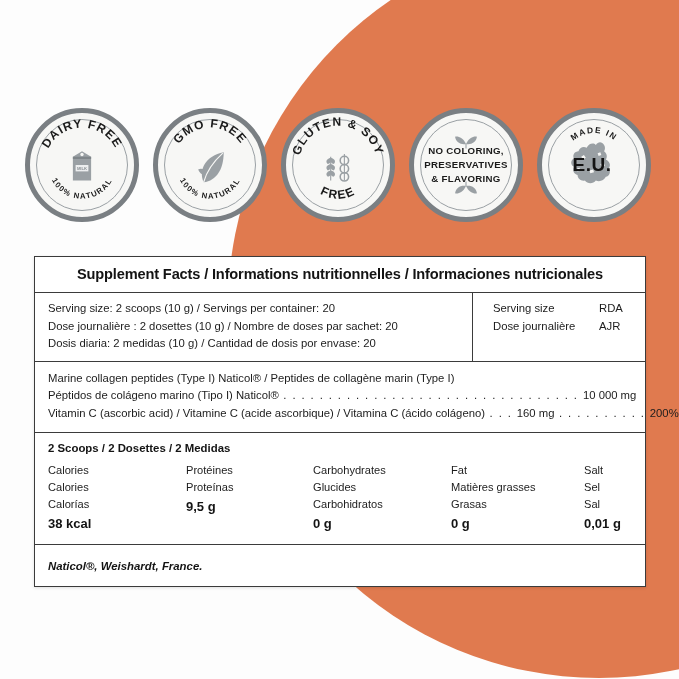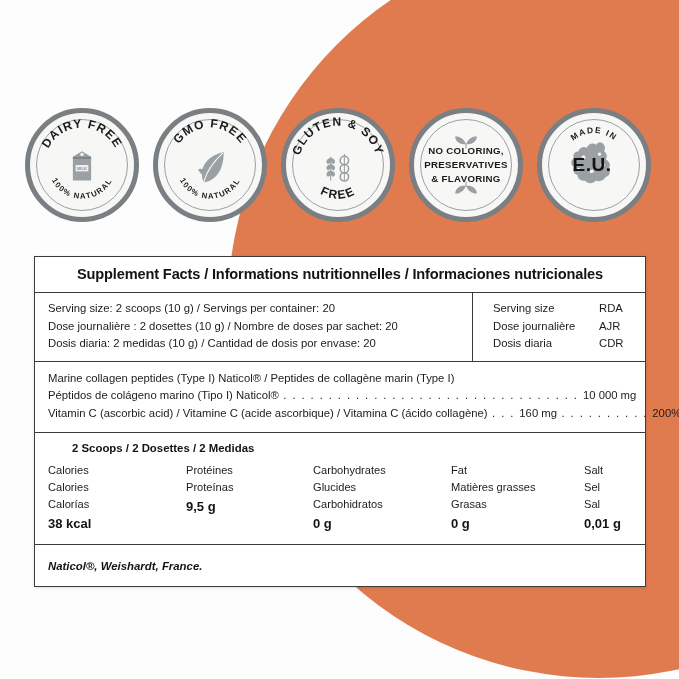--- a/index.html
+++ b/index.html
@@ -171,21 +171,20 @@
   
   .nutrition-block {
     border-bottom: 1.3px solid #3b3b3b;
     padding: 9px 13px 11px 13px;
   }
   .scoops-heading {
     font-size: 11.4px;
     font-weight: bold;
     color: #141414;
     margin-bottom: 8px;
-    margin-left: 24px;
   }
   .nutri-grid {
     display: flex;
   }
   .nutri-col {
     flex: 0 0 auto;
   }
   .nutri-col.c0 { width: 138px; }
   .nutri-col.c1 { width: 127px; }
   .nutri-col.c2 { width: 138px; }
@@ -364,34 +363,30 @@
     </div>
     <div class="serving-right">
       <div class="rda-row">
         <span class="rda-name">Serving size</span>
         <span class="rda-abbr">RDA</span>
       </div>
       <div class="rda-row">
         <span class="rda-name">Dose journalière</span>
         <span class="rda-abbr">AJR</span>
       </div>
-      <div class="rda-row">
-        <span class="rda-name">Dosis diaria</span>
-        <span class="rda-abbr">CDR</span>
-      </div>
     </div>
   </div>
 
   <div class="ingredients-block">
     <div class="ing-line">Marine collagen peptides (Type I) Naticol® / Peptides de collagène marin (Type I)</div>
     <div class="ing-line">
       <span>Péptidos de colágeno marino (Tipo I) Naticol®</span><span class="leader"> . . . . . . . . . . . . . . . . . . . . . . . . . . . . . . . . . </span><span>10 000 mg</span>
     </div>
     <div class="ing-line">
-      <span>Vitamin C (ascorbic acid) / Vitamine C (acide ascorbique) / Vitamina C (ácido collagène)</span><span class="leader"> . . . </span><span>160 mg</span><span class="leader"> . . . . . . . . . . </span><span>200%</span>
+      <span>Vitamin C (ascorbic acid) / Vitamine C (acide ascorbique) / Vitamina C (ácido colágeno)</span><span class="leader"> . . . </span><span>160 mg</span><span class="leader"> . . . . . . . . . . </span><span>200%</span>
     </div>
   </div>
 
   <div class="nutrition-block">
     <div class="scoops-heading">2 Scoops / 2 Dosettes / 2 Medidas</div>
     <div class="nutri-grid">
 
       <div class="nutri-col c0">
         <div class="nutri-lbl">Calories</div>
         <div class="nutri-lbl">Calories</div>

